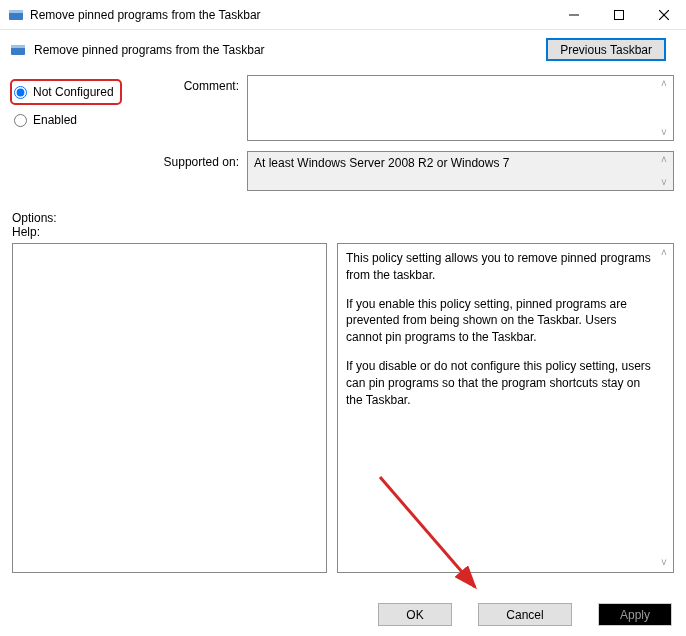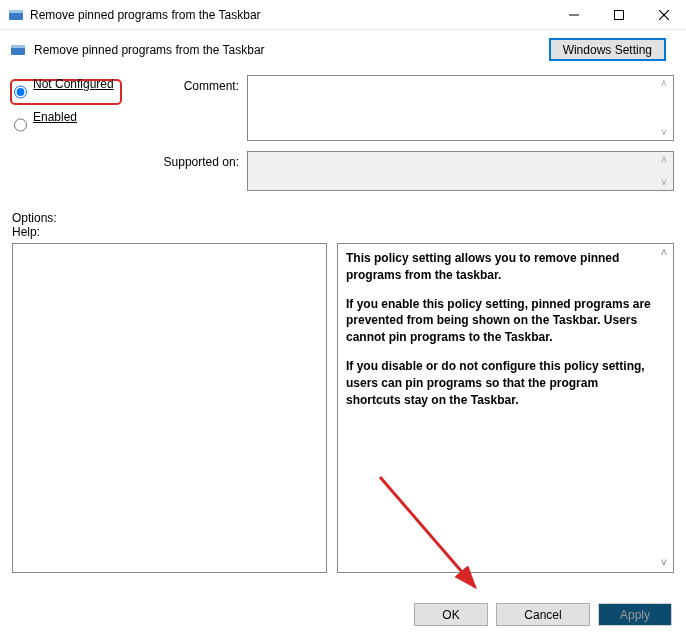--- a/index.html
+++ b/index.html
@@ -9,43 +9,43 @@
 .titlebar .title { flex: 1; font-size: 12px; }
 .winctl { display: flex; height: 100%; }
 .winctl div { width: 45px; display: flex; align-items: center; justify-content: center; }
 .winctl svg, .icon svg { display: block; }
 .subheader { display: flex; align-items: center; padding: 8px 10px; }
 .subheader .icon { width: 16px; height: 16px; margin-right: 8px; }
 .subheader .htitle { flex: 1; font-size: 12px; }
 .navbtns { display: flex; gap: 10px; margin-right: 10px; }
 button.btn { height: 23px; font-size: 12px; background: #e1e1e1; border: 1px solid #adadad; padding: 0 12px; cursor: pointer; }
 button.btn.focus { border: 2px solid #0078d7; background: #e1e1e1; }
-button.btn.disabled { color: #999; border-color: #cfcfcf; background: #0c4a6e; }
+button.btn.disabled { color: #999; border-color: #cfcfcf; background: #000000; }
 .content { padding: 6px 12px 10px 12px; }
 .row-radios { display: flex; }
 .radios { width: 145px; padding-top: 4px; }
-.radio { display: flex; height: 30px; cursor: pointer; text-decoration: underline; }
+.radio { display: flex; align-items: center; height: 30px; cursor: pointer; }
 .radio input { margin: 0 6px 0 2px; }
 .radio-highlight { border: 2px solid #d62626; border-radius: 5px; padding: 2px 6px 2px 0; margin-left: -2px; display:inline-flex; align-items:center; height:26px;}
 .fields { flex: 1; }
 .field-row { display: flex; margin-bottom: 10px; }
 .field-label { width: 90px; text-align: right; padding-right: 8px; padding-top: 4px; }
 .textarea, .supported { flex: 1; border: 1px solid #888; background: #fff; position: relative; }
 .textarea { height: 66px; }
 .supported { height: 40px; background: #f0f0f0; padding: 4px 20px 4px 6px; font-size: 12px; }
 .scroll-angles { position: absolute; right: 2px; top: 2px; bottom: 2px; width: 14px; display: flex; flex-direction: column; justify-content: space-between; color: #999; font-size: 10px; text-align: center; }
 .panels-labels { display: flex; margin-top: 10px; flex-direction: column; }
 .panels-labels div:first-child { width: 320px; }
-.panels { display: flex; gap: 10px; margin-top: 4px; font-weight: bold; }
+.panels { display: flex; gap: 10px; margin-top: 4px; }
 .panel { border: 1px solid #888; height: 330px; }
 .panel.options { width: 315px; }
 .panel.help { flex: 1; padding: 6px 20px 6px 8px; position: relative; line-height: 1.4; }
 .help p { margin: 0 0  12px 0; }
 .help p + p { margin-top: 12px; }
-.footer { position: absolute; bottom: 10px; right: 14px; display: flex; gap: 8px; }
+.footer { position: absolute; bottom: 10px; right: 14px; display: flex; gap: 26px; }
 .arrow { position: absolute; left: 375px; top: 472px; pointer-events: none; }
 </style>
 </head>
 <body>
 
 <div class="titlebar">
   <span class="icon">
     <svg width="16" height="16">
         <rect x="1" y="3" width="14" height="10" fill="#3a7cc7" rx="1"></rect>
         <rect x="1" y="3" width="14" height="3" fill="#9cc2e5"></rect>
@@ -74,21 +74,21 @@
 
 <div class="subheader">
   <span class="icon">
     <svg width="16" height="16">
         <rect x="1" y="3" width="14" height="10" fill="#3a7cc7" rx="1"></rect>
         <rect x="1" y="3" width="14" height="3" fill="#9cc2e5"></rect>
       </svg>
   </span>
   <span class="htitle">Remove pinned programs from the Taskbar</span>
   <div class="navbtns">
-    <button class="btn focus">Windows Setting</button>
+    <button class="btn focus">Previous Taskbar</button>
   </div>
 </div>
 
 <div class="content">
   <div class="row-radios">
     <div class="radios">
       <span class="radio-highlight">
         <label class="radio">
           <input type="radio" name="st" checked="" style="">
           <span>Not Configured</span>
@@ -106,20 +106,21 @@
           <span></span>
           <div class="scroll-angles">
               <span>˄</span>
               <span>˅</span>
             </div>
         </div>
       </div>
       <div class="field-row">
         <div class="field-label">Supported on:</div>
         <div class="supported">
+          <span>At least Windows Server 2008 R2 or Windows 7</span>
           <div class="scroll-angles">
               <span>˄</span>
               <span>˅</span>
             </div>
         </div>
       </div>
     </div>
   </div>
 
   <div class="panels-labels">

